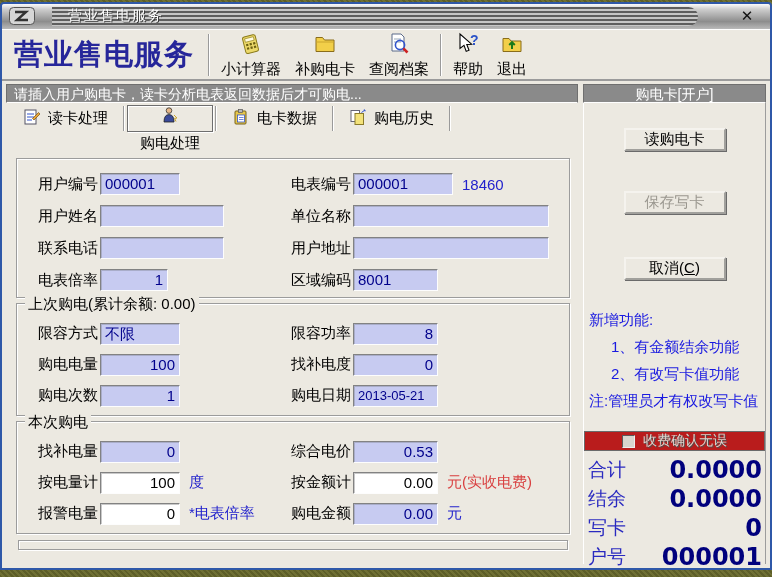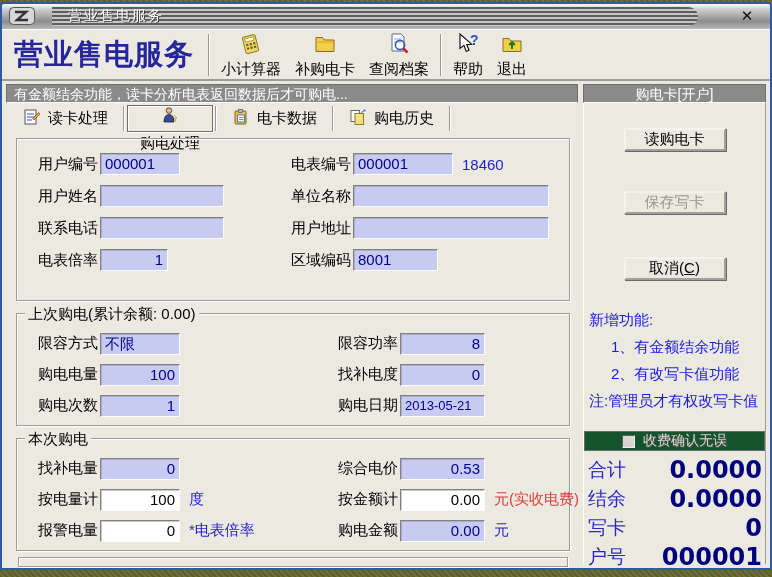--- a/index.html
+++ b/index.html
@@ -55,27 +55,27 @@
     font-size:15px; color:#000; cursor:default; border:1px solid transparent; }
   .tab.selected { border:1px solid #6e6e6e; box-shadow:inset 1px 1px 0 #fff, 1px 1px 0 #fff;flex-direction:column; }
   .tab svg { width:18px; height:18px; }
   .tabsep { width:2px; height:25px; margin:0 2px;
     border-left:1px solid #9a9a9a; border-right:1px solid #fff; }
 
   .content { flex:1; display:flex; flex-direction:column; padding:2px 8px 0 10px; }
 
   .gbox { position:relative; border:1px solid #9c9c9c;
     box-shadow:inset 1px 1px 0 #fff, 1px 1px 0 #fff; }
-  .gbox.plain { margin-top:2px; padding:9px 0 24px 0; }
-  .gbox.legended { margin-top:12px; padding:14px 0 4px 0; }
+  .gbox.plain { margin-top:22px; padding:9px 0 1px 0; }
+  .gbox.legended { margin-top:5px; padding:14px 0 4px 0; }
   .legend { position:absolute; top:-9px; left:8px; background:#ece9e1;
     font-size:15px; color:#000; padding:0 3px; line-height:17px; }
 
   .frow { display:flex; align-items:center; height:32px; padding-left:21px; }
-  .frow.short { height:31px;gap:47px; }
+  .frow.short { height:31px; }
   .cell { display:flex; align-items:center; }
   .cell.c1 { width:253px; flex:0 0 253px; }
   .flabel { width:62px; flex:0 0 62px; font-size:15px; color:#000; white-space:nowrap; }
   .field { height:22px; line-height:20px; font-size:15px; padding:0 4px;
     background:#c7cbf1; color:#00008b;
     border:1px solid; border-color:#828282 #fdfdfd #fdfdfd #828282;
     box-shadow:inset 1px 1px 0 #a9adc9; overflow:hidden; white-space:nowrap; }
   .field.white { background:#fff; color:#000; box-shadow:inset 1px 1px 0 #c9c9c9; }
   .field.ra { text-align:right; }
   .w68{width:68px;} .w80{width:80px;} .w85{width:85px;} .w100{width:100px;}
@@ -95,21 +95,21 @@
   .pbtn { width:102px; height:29px; background:#ece9e1; font-size:15px; color:#000;
     font-family:"Liberation Sans","DejaVu Sans",sans-serif;
     border:2px outset #f5f3ee; box-shadow:1px 1px 0 #6a6a6a; cursor:default; }
   .pbtn.read { margin-top:25px; }
   .pbtn.save { margin-top:40px; color:#9a978f; }
   .pbtn.cancel { margin-top:43px; }
   .pbtn .ul { text-decoration:underline; }
   .notes { align-self:stretch; margin-top:26px; padding-left:5px;
     color:#1a1ae0; font-size:15px; line-height:27px; white-space:nowrap; }
   .notes .indent { padding-left:22px; }
-  .confirm-bar { align-self:stretch; margin-top:17px; height:25px; background:#14532d;
+  .confirm-bar { align-self:stretch; margin-top:17px; height:25px; background:#b91c1c;
     display:flex; align-items:center; justify-content:center; gap:8px;
     border:1px solid #6a6a6a; }
   .checkbox { width:13px; height:13px; background:#d8d5ce;
     border:1px solid; border-color:#5a5a5a #eee #eee #5a5a5a; }
   .confirm-label { color:#d9d6cf; font-size:14px; text-shadow:1px 1px 0 #4f4f4f; }
   .summary { align-self:stretch; flex:1; display:flex; flex-direction:column;
     padding:4px 3px 0 4px; }
   .srow { display:flex; align-items:center; justify-content:space-between; height:29px; }
   .slabel { color:#2a2ac0; font-size:19px; }
   .svalue { color:#00007d; font-size:24px; font-weight:bold; letter-spacing:0px;
@@ -193,21 +193,21 @@
               <path d="M12 17 L12 10.5 M9.2 13 L12 10.2 L14.8 13" stroke="#1a7a1a" stroke-width="2" fill="none"></path>
             </svg>
         </span>
         <span class="tlabel">退出</span>
       </div>
     </div>
 
     <div class="main">
 
       <div class="left-col">
-        <div class="statusbar">有金额结余功能，读卡分析电表返回数据后才可购电...</div>
+        <div class="statusbar">请插入用户购电卡，读卡分析电表返回数据后才可购电...</div>
 
         <div class="tabbar">
           <div class="tab">
             <span>
               <svg viewBox="0 0 18 18">
                   <rect x="2" y="2" width="11" height="14" fill="#fff" stroke="#556"></rect>
                   <line x1="4" y1="6" x2="11" y2="6" stroke="#3355cc"></line>
                   <line x1="4" y1="9" x2="11" y2="9" stroke="#3355cc"></line>
                   <line x1="4" y1="12" x2="9" y2="12" stroke="#3355cc"></line>
                   <path d="M9.5 10.5 L15.5 4.5 L17 6 L11 12 Z" fill="#e8a33a" stroke="#7a5510" stroke-width="0.7"></path>

